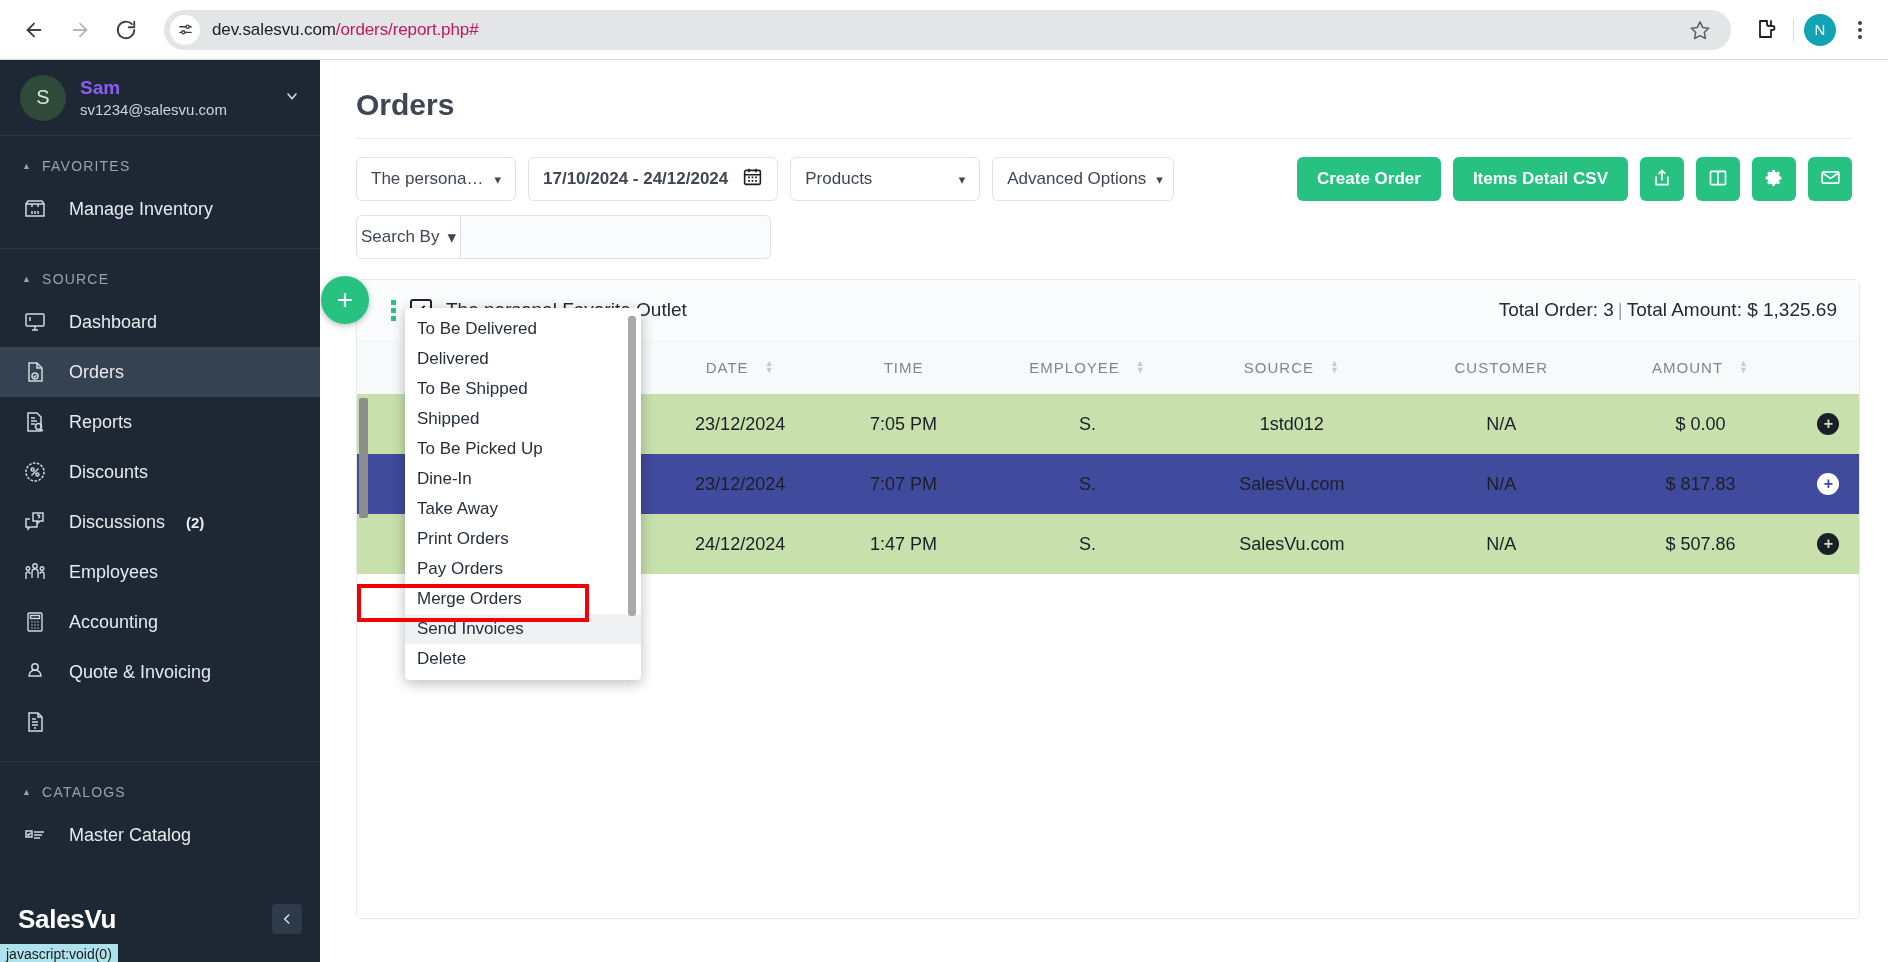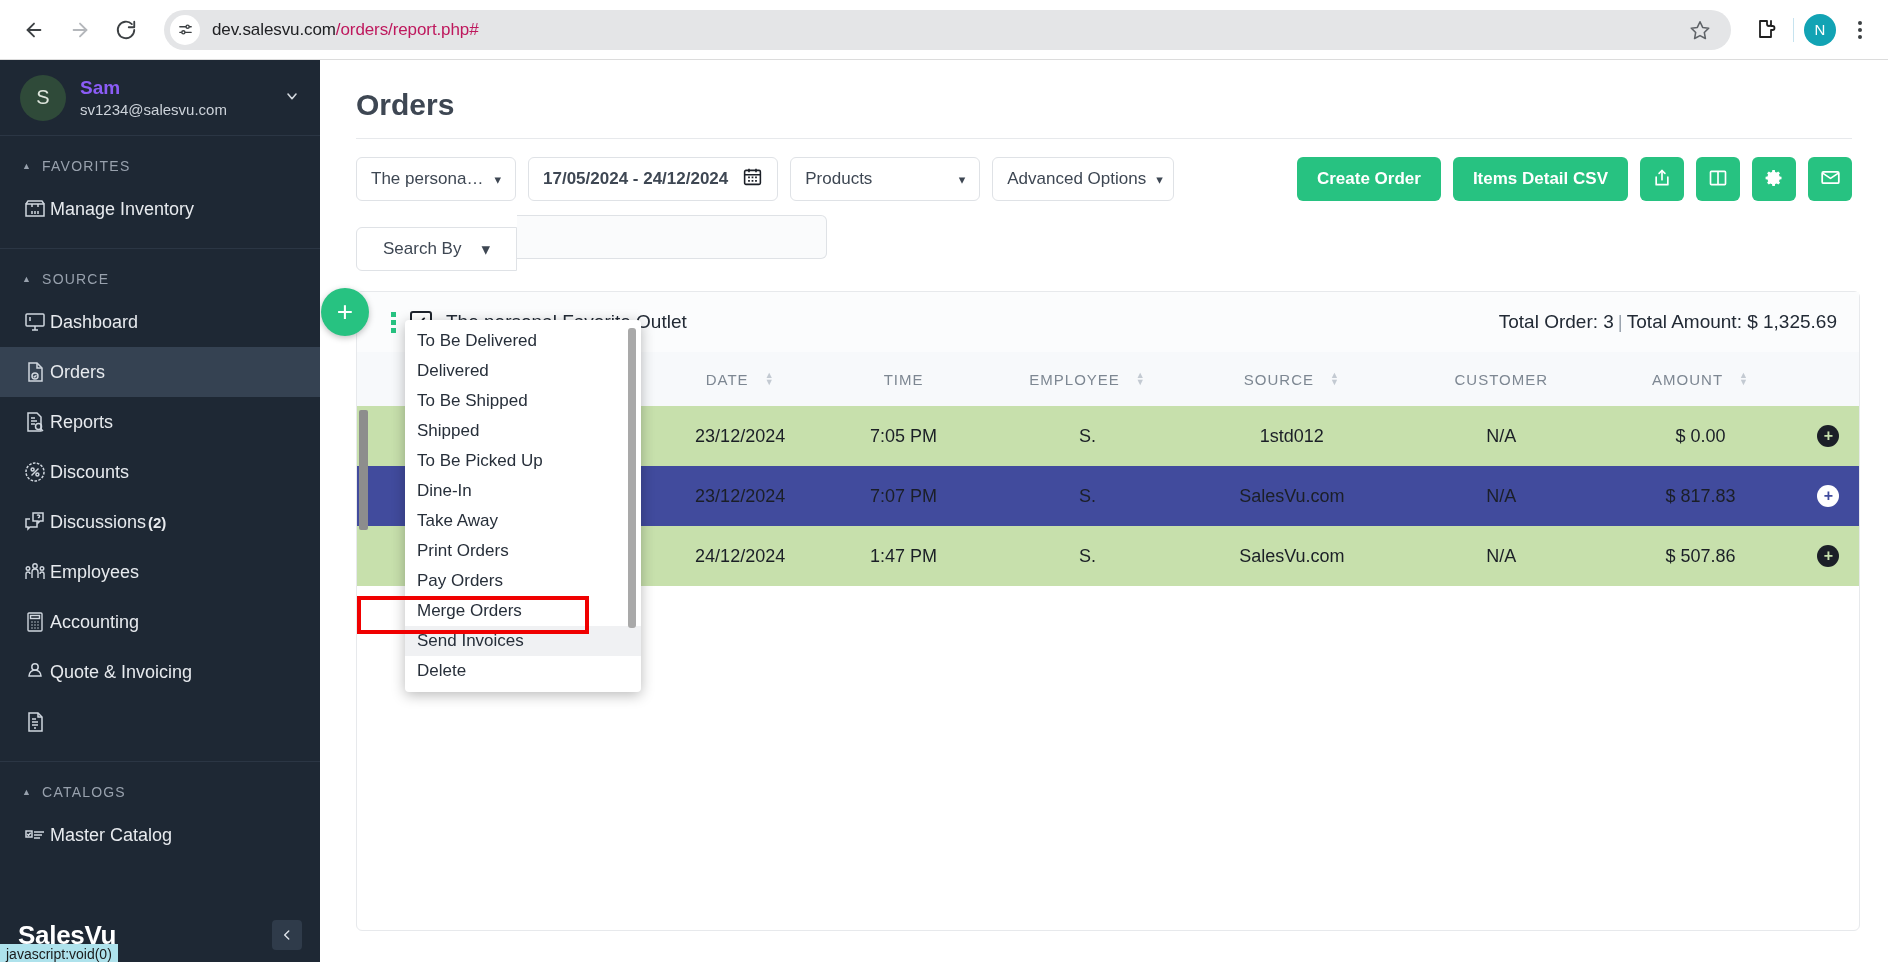--- a/index.html
+++ b/index.html
@@ -78,32 +78,32 @@
   .user-mail { font-size: 15px; color: #cdd3da; line-height: 1.3; }
   .user-caret { color: #d3d8de; font-size: 15px; }
 
   .sect-head {
     display: flex; align-items: center; gap: 10px;
     padding: 22px 22px 10px 22px;
     font-size: 14px; letter-spacing: 1.2px; color: #98a1ad;
   }
   .sect-caret { font-size: 9px; color: #98a1ad; }
   .nav-item {
-    display: flex; align-items: center; gap: 2px;
+    display: flex; align-items: center; gap: 21px;
     height: 50px; padding: 0 22px; color: #e7eaee; font-size: 18px;
     cursor: pointer;
   }
   .nav-item .ico { width: 26px; height: 26px; flex: none;
                    display:flex; align-items:center; justify-content:center; color:#cfd6de; }
   .nav-item.active { background: #354252; }
   .nav-item .badge { font-size: 15px; font-weight: bold; color:#e7eaee; }
   .sect-divider { height:1px; background:#2b3644; margin: 14px 0 0 0; }
 
   .brand {
-    position: absolute; left: 0; bottom: 0; width: 100%;
+    position: absolute; left: 0; bottom: 16px; width: 100%;
     height: 54px; background: #1e2834;
     display: flex; align-items: center; justify-content: space-between;
     padding: 0 18px;
   }
   .brand-text { font-size: 26px; font-weight: bold; color:#ffffff; letter-spacing:-0.3px; }
   .collapse-btn {
     width: 30px; height: 30px; border-radius: 4px; background:#2f3b4a;
     color:#dfe4ea; display:flex; align-items:center; justify-content:center;
     font-size: 14px;
   }
@@ -137,22 +137,22 @@
     justify-content: center; padding: 0 20px; white-space: nowrap; border: none;
     font-family: "Liberation Sans", sans-serif;
   }
   .btn-icon {
     width: 44px; height: 44px; border-radius: 6px; background: #27c281; color: #fff;
     display: flex; align-items: center; justify-content: center; border: none;
   }
   .search-row { display: flex; margin-top: 14px; }
   .search-by {
     height: 44px; border: 1px solid #dfe2e6; border-radius: 6px 0 0 6px;
-    background:#fff; display:flex; align-items:center; gap:20px;
-    padding: 0 26px; font-size: 17px; color:#3e4753; white-space:nowrap;margin-top:12px;
+    background:#fff; display:flex; align-items:center; gap:8px;
+    padding: 0 4px; font-size: 17px; color:#3e4753; white-space:nowrap;
   }
   .search-input {
     width: 310px; height: 44px; border: 1px solid #dfe2e6; border-left: none;
     border-radius: 0 6px 6px 0; background: #fafbfc; font-size: 16px;
     padding: 0 12px; color:#3e4753; outline: none;
     font-family: "Liberation Sans", sans-serif;
   }
 
   
   .card {
@@ -473,21 +473,21 @@
     <h1 class="page-title">Orders</h1>
 
     <div class="toolbar-wrap">
       <div class="toolbar">
         <div class="ctrl ctrl-outlet">
           <span class="lbl">The personal Fa...</span>
           <span class="caret">▾</span>
         </div>
 
         <div class="ctrl ctrl-date">
-          <span>17/05/2024 - 24/12/2024</span>
+          <span>17/10/2024 - 24/12/2024</span>
           <span>
             <svg width="21" height="21" viewBox="0 0 24 24" fill="none" stroke="#1b1f27" stroke-width="1.8">
                 <rect x="3" y="5" width="18" height="16" rx="1.5"></rect>
                 <path d="M3 10h18M8 3v4M16 3v4"></path>
                 <path d="M7 13h2M11 13h2M15 13h2M7 17h2M11 17h2M15 17h2"></path>
               </svg>
           </span>
         </div>
 
         <div class="ctrl ctrl-products">

